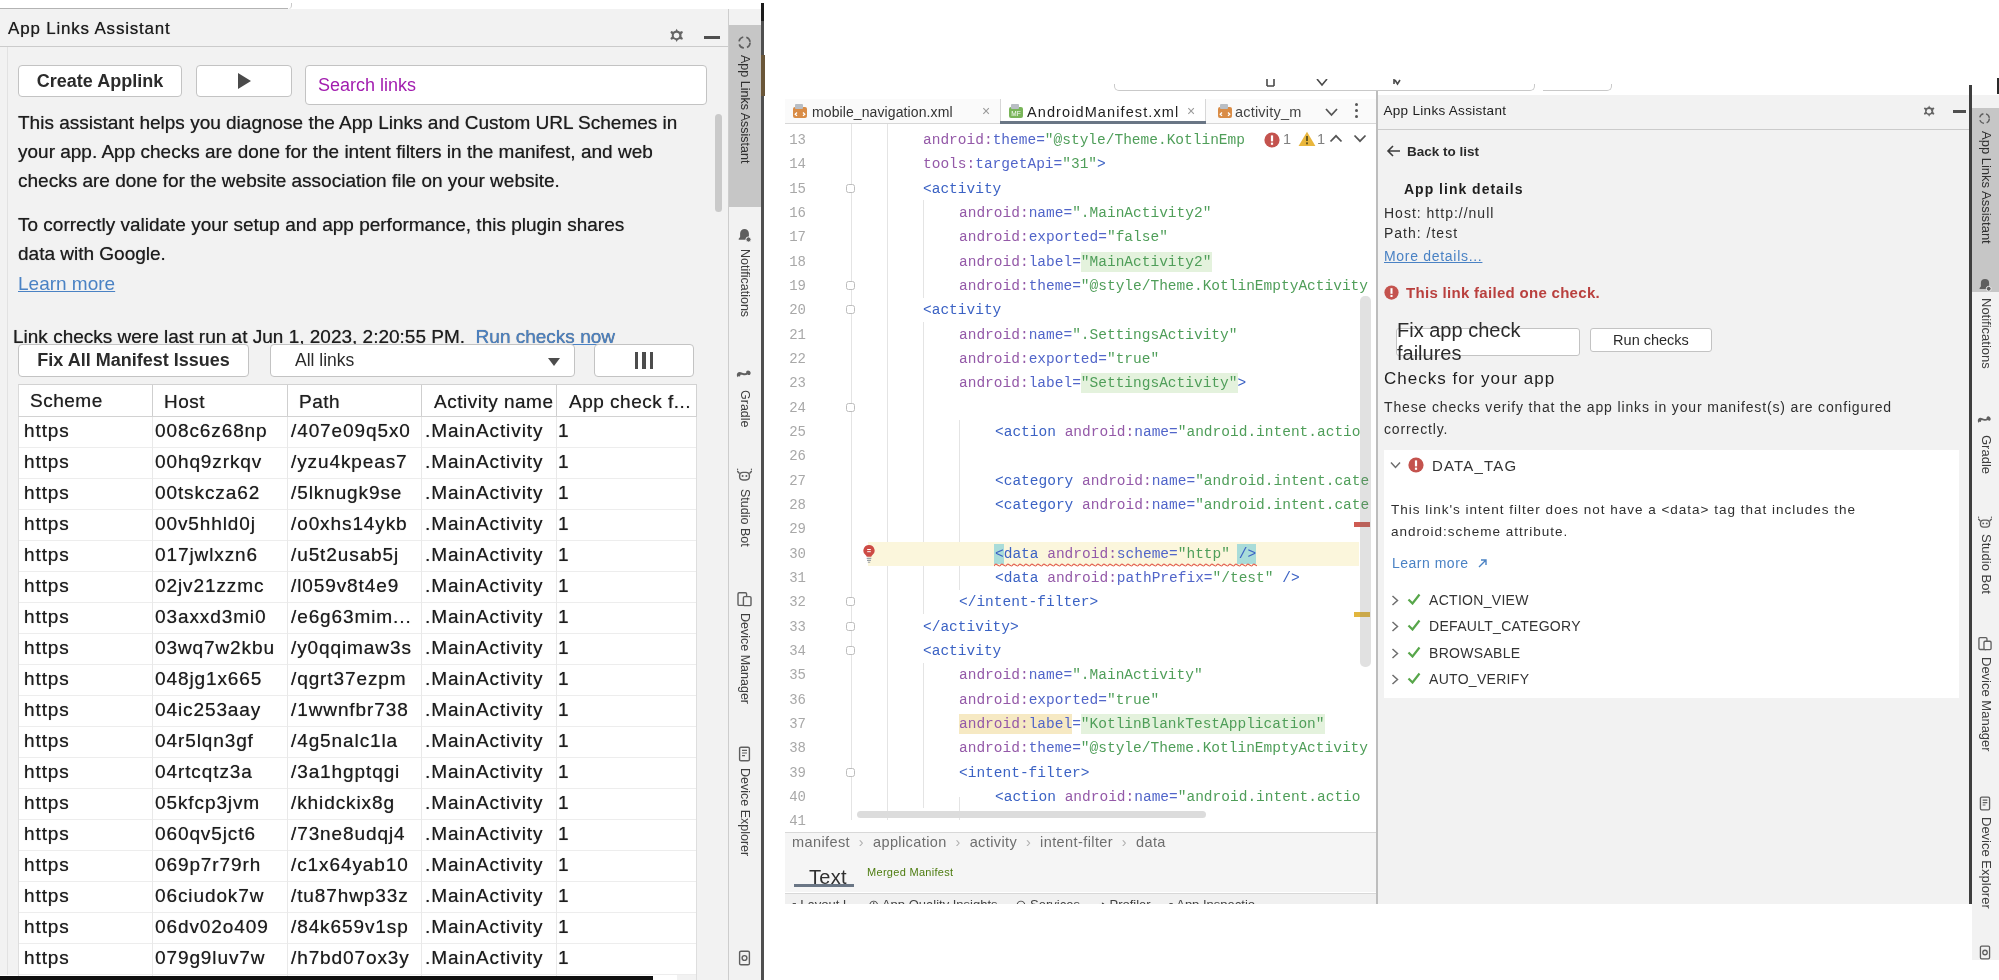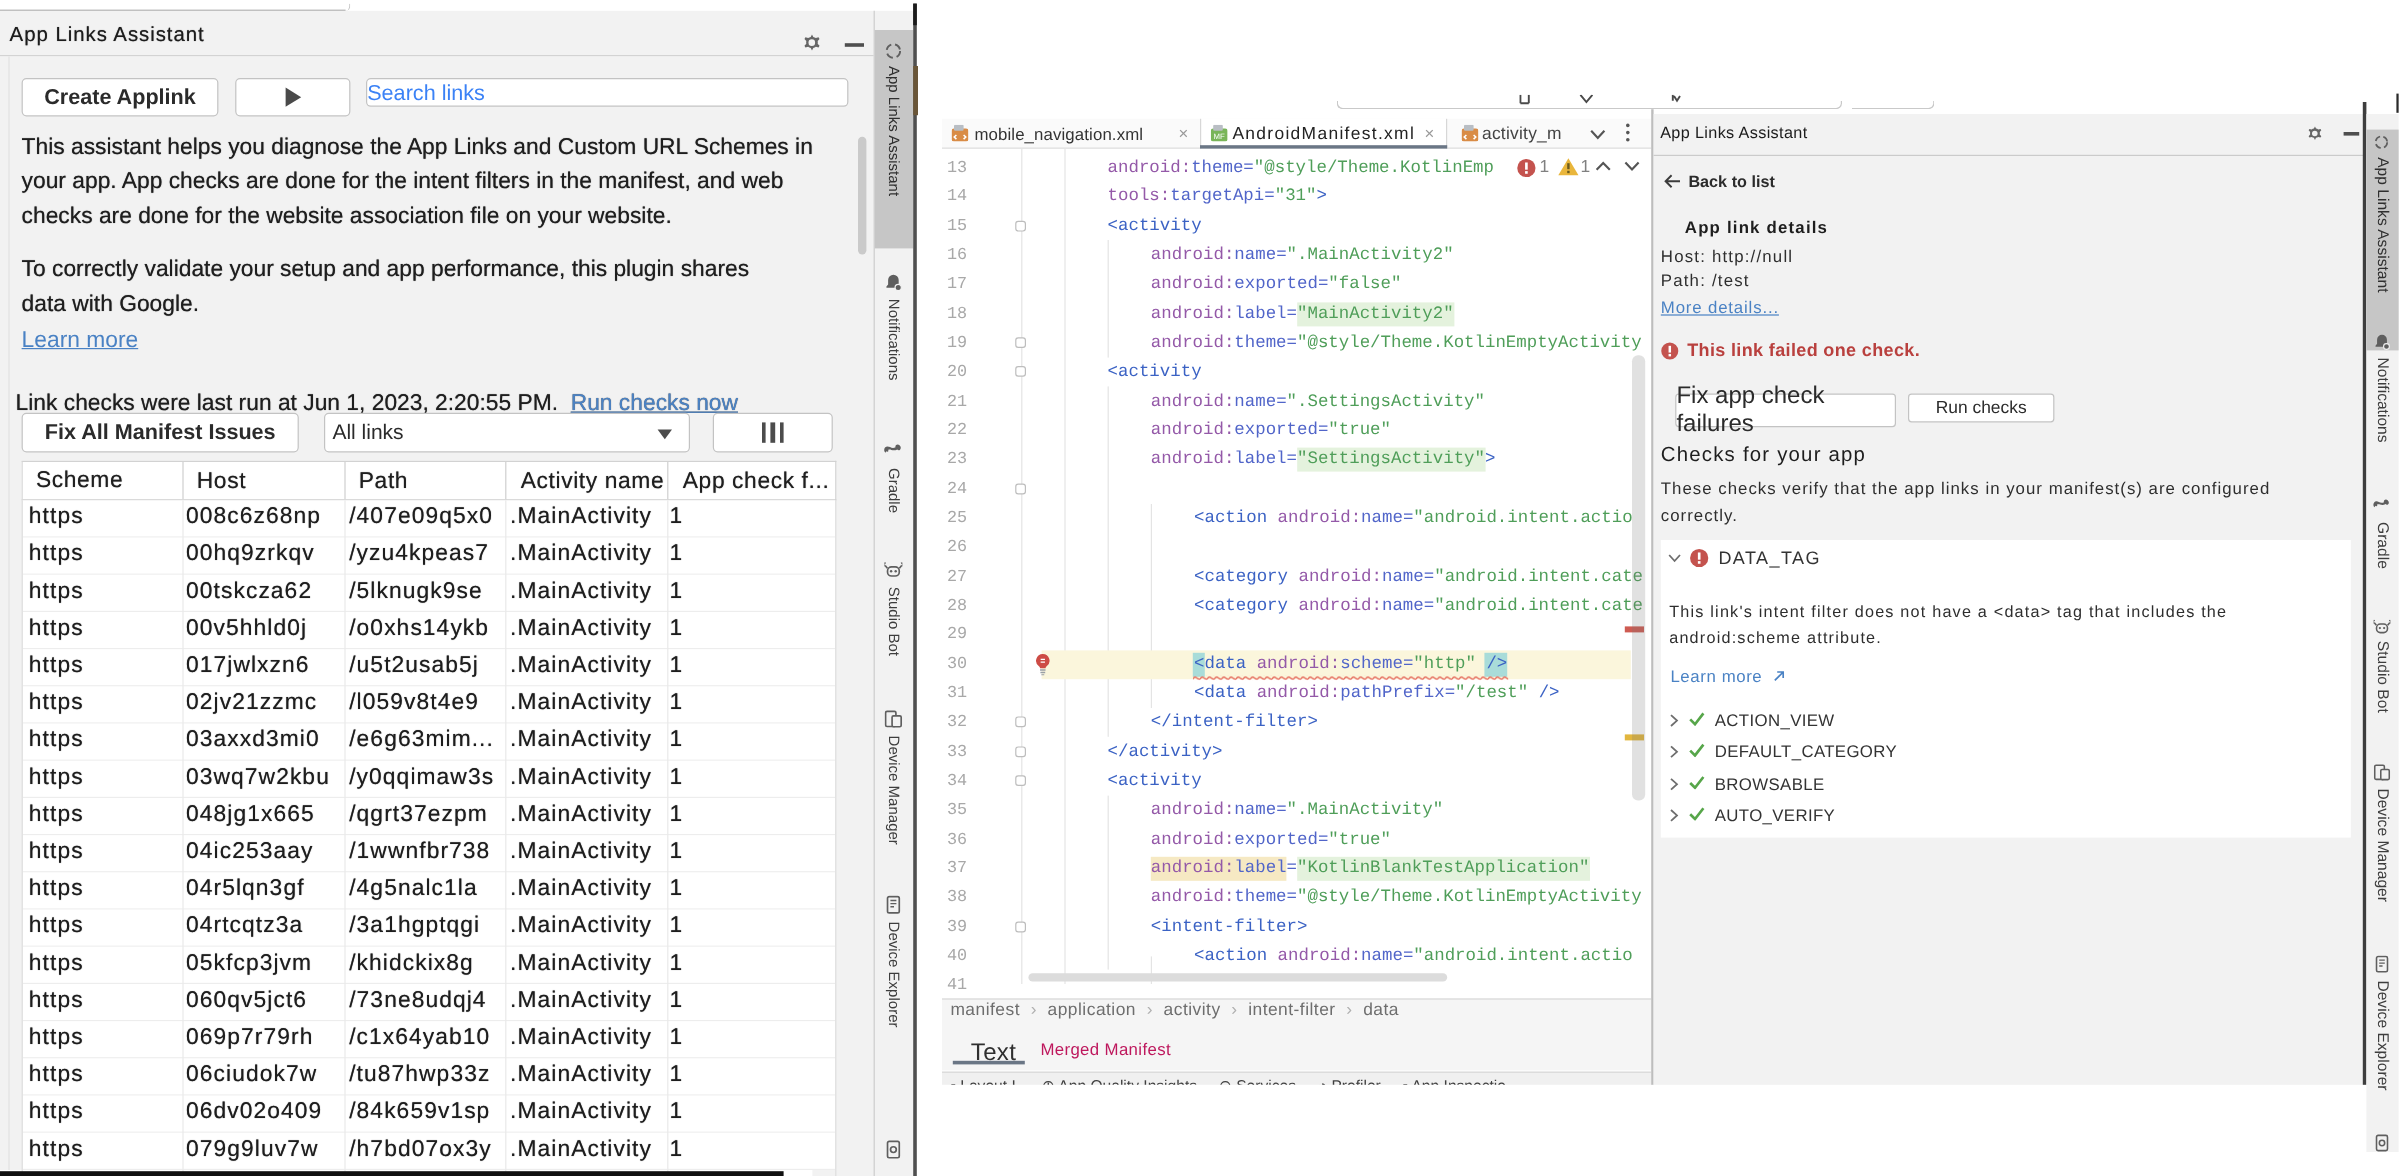--- a/index.html
+++ b/index.html
@@ -31,29 +31,29 @@
   <div class="abs" style="left:704px;top:27px;width:16px;height:2.5px;background:#4f4f4f"></div>
 </div>
 
 <div class="abs" style="left:0;top:47px;width:729px;height:933px;background:#f2f2f2"></div>
 <div class="abs" style="left:7px;top:47px;width:1px;height:933px;background:#e2e2e2"></div>
 
 <div class="btn" style="left:18px;top:65px;width:164px;height:32px;font-size:18px;font-weight:bold">Create Applink</div>
 <div class="btn" style="left:196px;top:65px;width:96px;height:32px">
     <div style="width:0;height:0;border-left:13px solid #4a4a4a;border-top:8px solid transparent;border-bottom:8px solid transparent"></div>
   </div>
-<div class="btn" style="left:305px;top:65px;width:402px;height:24px;justify-content:flex-start;color:#3b82f6;font-size:18px">Search links</div>
+<div class="btn" style="left:305px;top:65px;width:402px;height:40px;justify-content:flex-start;padding-left:12px;color:#a21caf;font-size:18px">Search links</div>
 
 <div class="abs" style="left:18px;top:108px;width:700px;font-size:19px;line-height:29px;color:#1e1e1e;text-shadow:0 0 0.7px rgba(20,20,20,0.75)">This assistant helps you diagnose the App Links and Custom URL Schemes in<br>your app. App checks are done for the intent filters in the manifest, and web<br>checks are done for the website association file on your website.</div>
 <div class="abs" style="left:18px;top:210px;width:700px;font-size:19px;line-height:29px;color:#1e1e1e;text-shadow:0 0 0.7px rgba(20,20,20,0.75)">To correctly validate your setup and app performance, this plugin shares<br>data with Google.</div>
 <div class="abs lnk" style="left:18px;top:273px;font-size:19px">Learn more</div>
 <div class="abs" style="left:13px;top:326px;font-size:19px;color:#1e1e1e;text-shadow:0 0 0.7px rgba(20,20,20,0.75)">Link checks were last run at Jun 1, 2023, 2:20:55 PM. &nbsp;<span class="lnk">Run checks now</span></div>
 
 <div class="btn" style="left:18px;top:344px;width:231px;height:33px;font-size:18px;font-weight:bold">Fix All Manifest Issues</div>
-<div class="btn" style="left:270px;top:344px;width:305px;height:33px;justify-content:flex-start;padding-left:6px;font-size:17.5px">All links<div class="abs" style="right:14px;top:13px;width:0;height:0;border-top:8px solid #4c4c4c;border-left:6.5px solid transparent;border-right:6.5px solid transparent"></div></div>
+<div class="btn" style="left:270px;top:344px;width:305px;height:33px;justify-content:flex-start;padding-left:24px;font-size:17.5px">All links<div class="abs" style="right:14px;top:13px;width:0;height:0;border-top:8px solid #4c4c4c;border-left:6.5px solid transparent;border-right:6.5px solid transparent"></div></div>
 <div class="btn" style="left:594px;top:344px;width:100px;height:33px;gap:4px">
     <i style="width:3.5px;height:17px;background:#4c4c4c"></i>
     <i style="width:3.5px;height:17px;background:#4c4c4c"></i>
     <i style="width:3.5px;height:17px;background:#4c4c4c"></i>
   </div>
 
 <div class="abs" style="left:18px;top:384px;width:679px;height:33px;background:#fff;border:1px solid #d2d2d2;border-left:1px solid #dadada"></div>
 <div class="th" style="left:30px;top:390px">Scheme</div>
 <div class="th" style="left:164px;top:391px">Host</div>
 <div class="th" style="left:299px;top:391px">Path</div>
@@ -410,21 +410,21 @@
 <div class="abs" style="left:569px;top:398px;width:16px;height:4.5px;background:#ce5b52"></div>
 <div class="abs" style="left:569px;top:488px;width:16px;height:4.5px;background:#e2b63e"></div>
 <div class="abs" style="left:574.5px;top:172px;width:11px;height:371px;background:rgba(120,120,120,0.22);border-radius:5px"></div>
 <div class="abs" style="left:72px;top:687px;width:349px;height:7px;background:#dcdcdc;border-radius:3.5px"></div>
 </div>
 
 <div class="abs" style="left:785px;top:832px;width:591px;height:60px;background:#f5f5f5;border-top:1px solid #d8d8d8"></div>
 <div class="abs" style="left:792px;top:834px;font-size:14.5px;letter-spacing:0.4px;color:#6e6e6e">manifest&nbsp;&nbsp;<span style="color:#b0b0b0">›</span>&nbsp;&nbsp;application&nbsp;&nbsp;<span style="color:#b0b0b0">›</span>&nbsp;&nbsp;activity&nbsp;&nbsp;<span style="color:#b0b0b0">›</span>&nbsp;&nbsp;intent-filter&nbsp;&nbsp;<span style="color:#b0b0b0">›</span>&nbsp;&nbsp;data</div>
 <div class="abs" style="left:809px;top:866px;font-size:20px;letter-spacing:0.3px;color:#2f2f2f">Text</div>
 <div class="abs" style="left:794px;top:883.5px;width:60px;height:3px;background:#6a7685"></div>
-<div class="abs" style="left:867px;top:866px;font-size:14px;letter-spacing:0.3px;color:#be185d">Merged Manifest</div>
+<div class="abs" style="left:867px;top:866px;font-size:11px;letter-spacing:0.3px;color:#4d7c0f">Merged Manifest</div>
 <div class="abs" style="left:785px;top:892.5px;width:591px;height:11.5px;background:#f0f0f0;border-top:1px solid #d8d8d8;overflow:hidden">
   <div style="position:absolute;left:7px;top:3px;font-size:13px;color:#3f3f3f;white-space:nowrap">▪ Layout I&nbsp;&nbsp;&nbsp;&nbsp;&nbsp;&nbsp;⊕ App Quality Insights&nbsp;&nbsp;&nbsp;&nbsp;&nbsp;⊙ Services&nbsp;&nbsp;&nbsp;&nbsp;&nbsp;◔ Profiler&nbsp;&nbsp;&nbsp;&nbsp;&nbsp;▪ App Inspectio</div>
 </div>
 
 <div class="abs" style="left:1376px;top:91px;width:1.5px;height:813px;background:#bdbdbd"></div>
 
 <div class="abs" style="left:1377.5px;top:95px;width:592.5px;height:809px;background:#f2f2f2"></div>
 <div class="abs" style="left:1377.5px;top:95px;width:592.5px;height:35px;border-bottom:1px solid #cbcbcb">
   <div class="abs" style="left:6px;top:8px;font-size:13.5px;letter-spacing:0.3px;color:#1c1c1c">App Links Assistant</div>
   <svg class="abs" style="left:543px;top:9px" width="16" height="16" viewBox="0 0 18 18">

